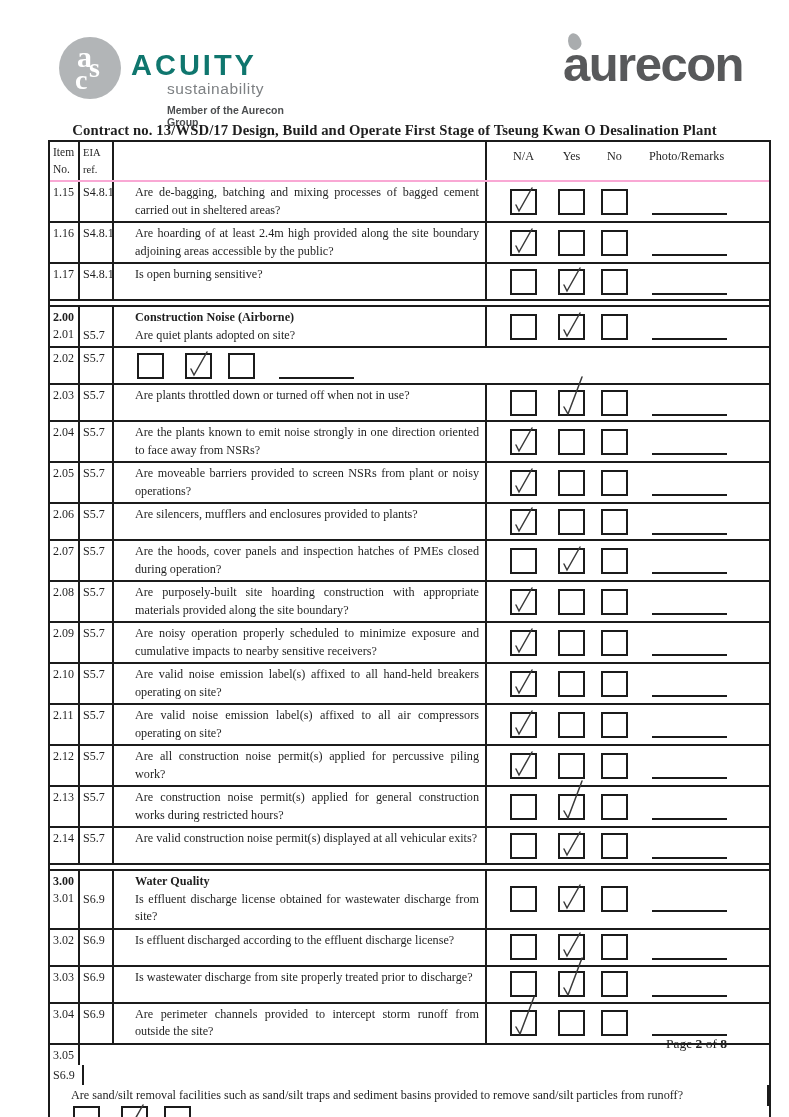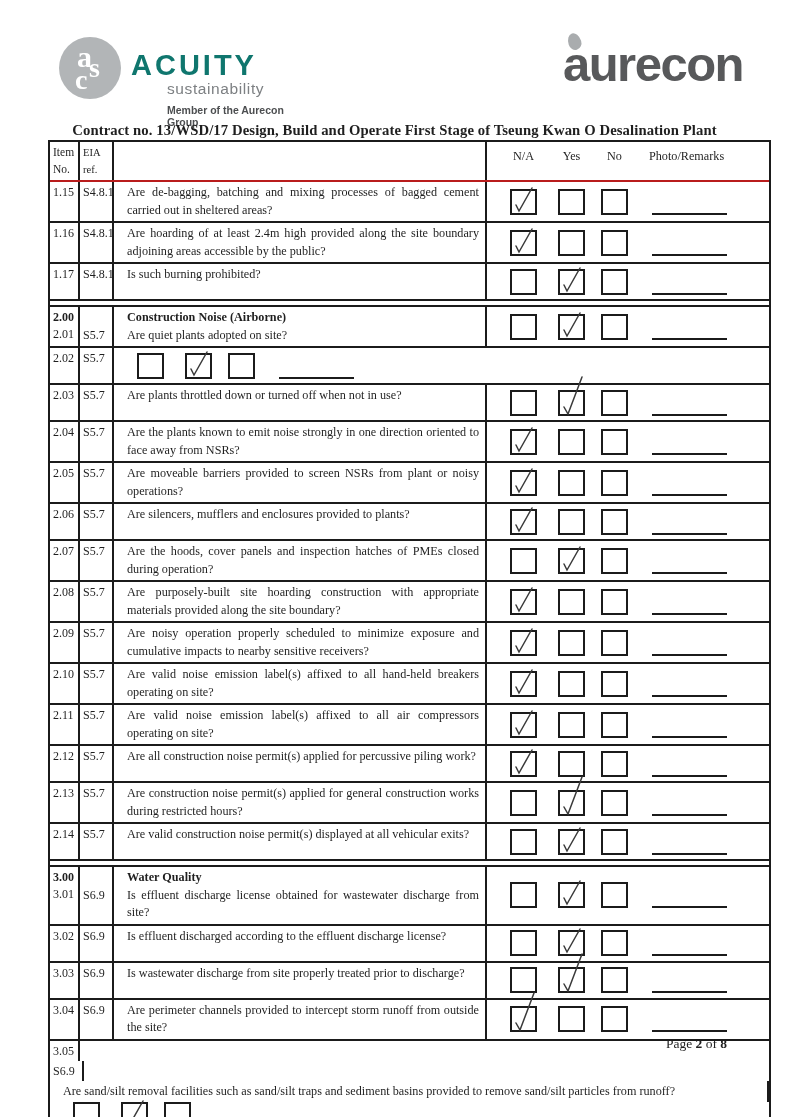--- a/index.html
+++ b/index.html
@@ -25,41 +25,41 @@
 
   
   .checklist { position:absolute; left:48px; top:140px; width:723px; border:2px solid #1b1b1b; background:#fff; }
   .row { display:flex; border-bottom:2px solid #1b1b1b; min-height:37px; background:#fff; }
   .row:last-child { border-bottom:none;flex-direction:column; }
   .row.section { border-top:2px solid #1b1b1b; margin-top:4px; min-height:41px; }
 
   .cell { box-sizing:border-box; }
   .c-item { width:30px; border-right:2px solid #1b1b1b; padding:2px 2px 1px 3px; font-size:12px; line-height:17px; }
   .c-eia  { width:34px; border-right:2px solid #1b1b1b; padding:2px 2px 1px 3px; font-size:12px; line-height:17px; }
-  .c-q    { flex:1; border-right:2px solid #1b1b1b; padding:2px 6px 2px 13px; font-size:12.2px;
+  .c-q    { flex:1; border-right:2px solid #1b1b1b; padding:2px 6px 2px 21px; font-size:12.2px;
             line-height:17.5px; text-align:justify; }
   .c-checks { width:282px; position:relative; display:flex; align-items:center; }
 
   .sec-num { font-weight:bold; }
   .sec-title { font-weight:bold; text-align:left; }
   .sec-num:empty, .sec-title:empty { display:none; }
   .row.section .c-eia { padding-top:20px; }
 
   .box { width:27px; height:26px; border:2px solid #1b1b1b; position:relative; flex:0 0 27px; background:#fff; }
   .box-na  { margin-left:23px; }
   .box-yes { margin-left:21px; }
   .box-no  { margin-left:16px; }
   .remark-line { position:absolute; left:165px; top:calc(50% + 11px); width:75px; height:0;
                  border-top:2px solid #1b1b1b; }
 
   .tick { position:absolute; left:-2px; top:-7px; width:27px; height:32px; overflow:visible; }
   .tick.tall { left:-1px; top:-18px; width:27px; height:44px; }
 
   
-  .row.head { min-height:37px; border-bottom:2px solid #b91c1c;justify-content:center; }
+  .row.head { min-height:37px; border-bottom:2px solid #f9a8d4;justify-content:center; }
   .head .c-item { display:flex; flex-direction:column; justify-content:space-between; font-size:11.5px; padding-bottom:2px; }
   .head .c-eia { font-size:10.5px; }
   .head .c-checks { align-items:flex-start; padding-top:7px; font-size:12.2px; }
   .h-na  { width:27px; margin-left:23px; text-align:center; }
   .h-yes { width:27px; margin-left:21px; text-align:center; }
   .h-no  { width:27px; margin-left:16px; text-align:center; }
   .h-rem { margin-left:21px; }
 
   .footer { position:absolute; top:1036px; right:62px; font-size:13.5px; }
   .footer b { font-weight:bold; }
@@ -156,21 +156,21 @@
   </div><div class="row">
     <div class="cell c-item">
 
       <div>1.17</div>
     </div>
     <div class="cell c-eia">
       <div>S4.8.1</div>
     </div>
     <div class="cell c-q">
 
-      <div>Is such burning prohibited?</div>
+      <div>Is open burning sensitive?</div>
     </div>
     <div class="cell c-checks">
       <div class="box box-na"></div>
       <div class="box box-yes">
             <svg class="tick" viewBox="0 0 27 32">
               <polyline points="6,21 9,27 22,4" fill="none" stroke="#3a3a3a" stroke-width="1.5" stroke-linecap="round"></polyline>
             </svg>
           </div>
       <div class="box box-no"></div>
       <div class="remark-line"></div>

